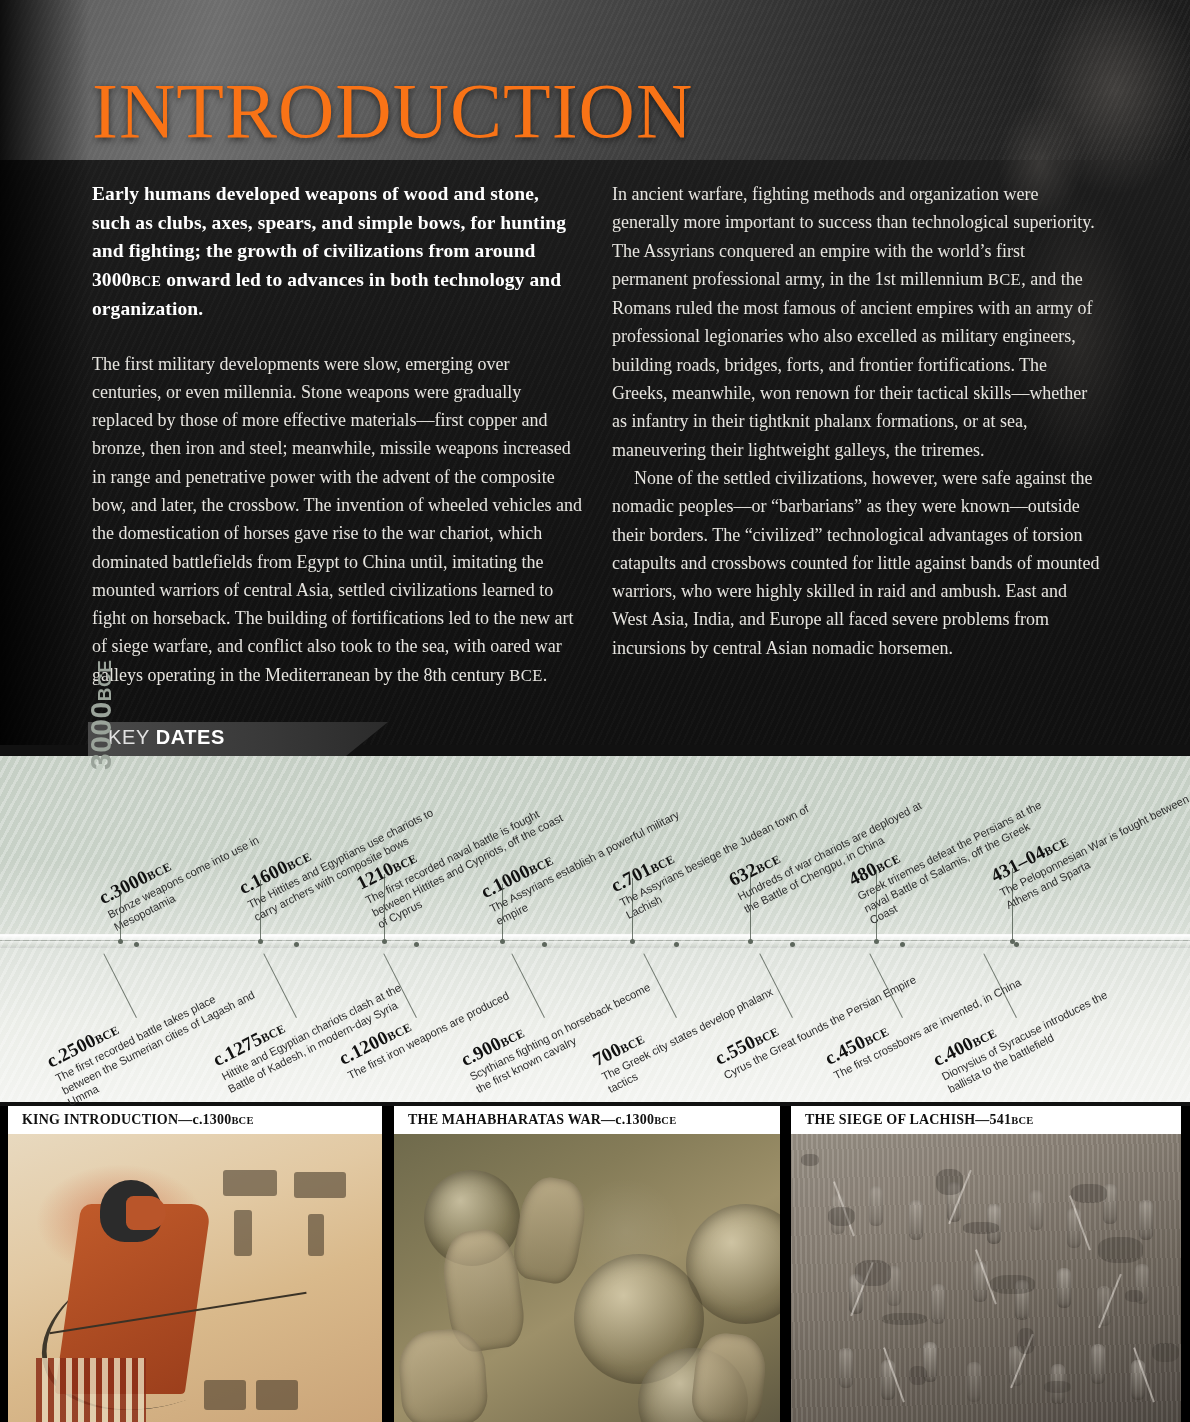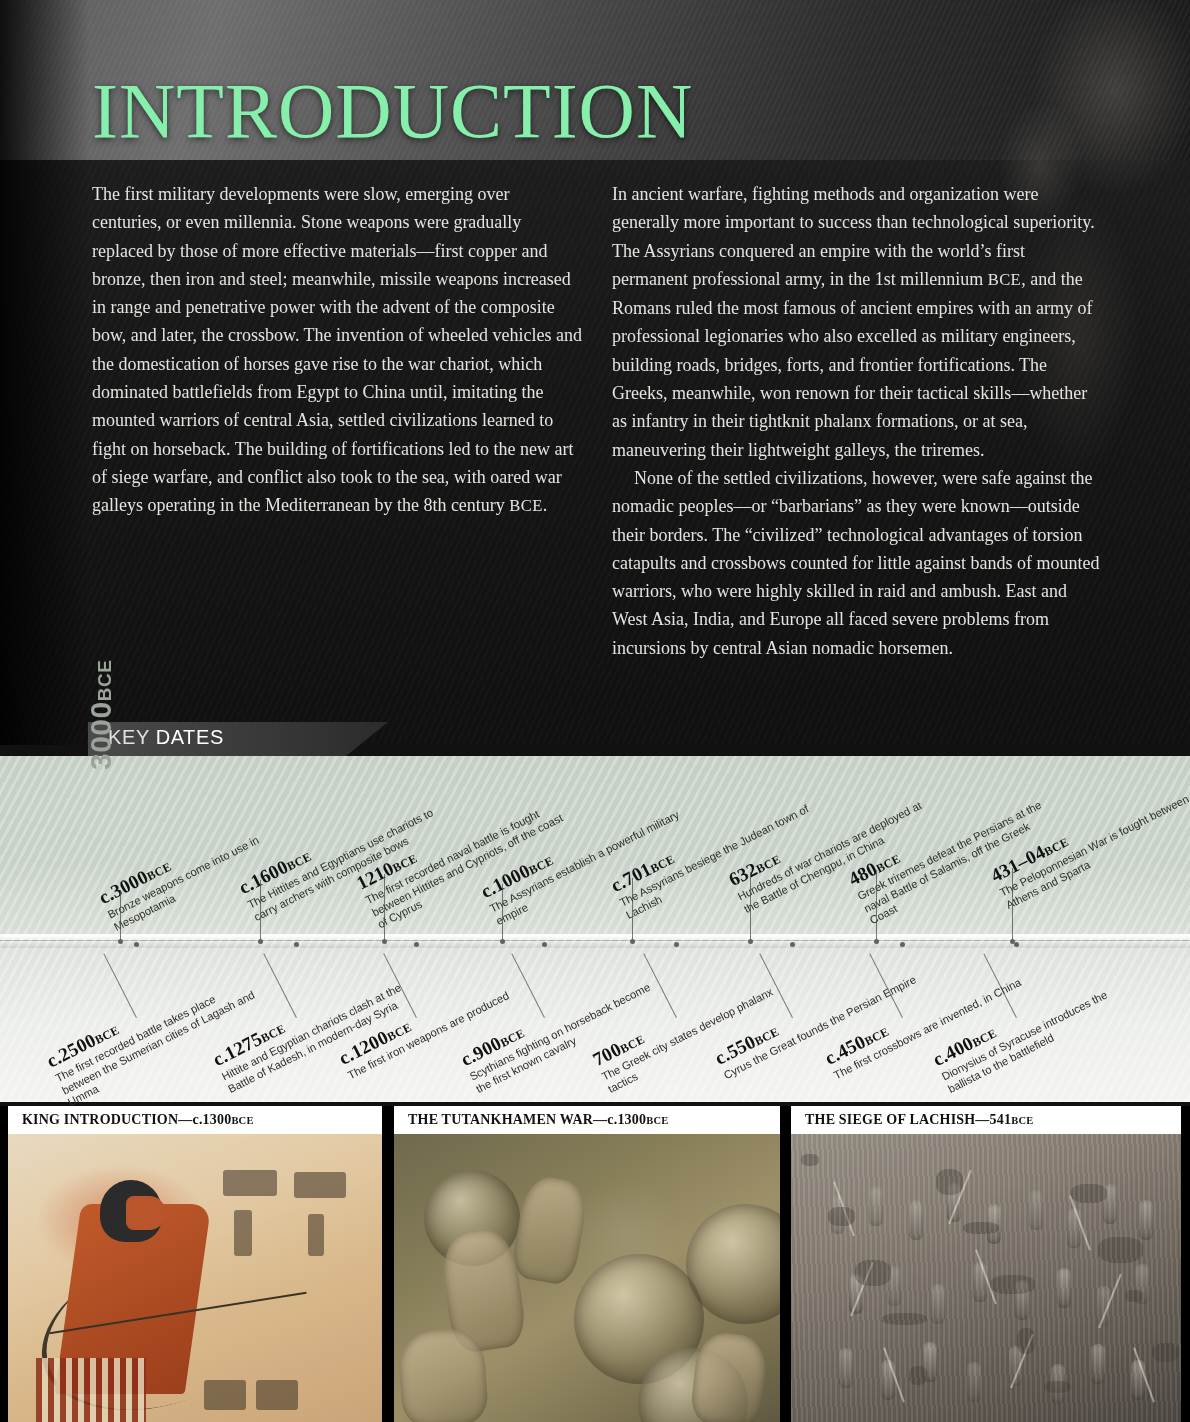--- a/index.html
+++ b/index.html
@@ -46,21 +46,21 @@
   .left-edge-fade{
     position:absolute; left:0; top:0; width:90px; height:745px;
     background:linear-gradient(90deg, rgba(0,0,0,0.85), rgba(0,0,0,0));
     pointer-events:none;
   }
 
   .page-title{
     position:absolute; left:92px; top:72px;
     font-family:"Liberation Serif", serif;
     font-size:78px; line-height:78px;
-    color:#86efac; letter-spacing:1px;
+    color:#f97316; letter-spacing:1px;
     text-shadow:0 2px 6px rgba(0,0,0,0.6);
     font-weight:400;
   }
 
   
   .cols{
     position:absolute; left:92px; top:180px; width:1010px; height:530px;
     color:#e9e7e2;
   }
   .col{
@@ -90,21 +90,21 @@
   .kd-tab{
     position:absolute; left:88px; top:722px; height:34px; width:300px;
     background:linear-gradient(90deg,#4a4a4a 0%,#3a3a3a 55%,#2b2b2b 100%);
     clip-path:polygon(0 0, 100% 0, 86% 100%, 0% 100%);
   }
   .kd-label{
     position:absolute; left:108px; top:726px;
     font-family:"Liberation Sans", sans-serif;
     font-size:20px; letter-spacing:0.6px; color:#ffffff;
   }
-  .kd-label b{ font-weight:normal; }
+  .kd-label b{ font-weight:bold; }
   .kd-label span{ font-weight:300; color:#e2e2e2; }
 
   
   .timeline{
     position:absolute; left:0; top:756px; width:1190px; height:346px;
     background:linear-gradient(180deg,#dfe4de 0%,#ccd4cc 30%,#dde2dc 55%,#eceee9 78%,#f3f4f1 100%);
     overflow:hidden;
   }
   .timeline:after{
     content:""; position:absolute; inset:0;
@@ -294,20 +294,21 @@
 
   <div class="top-band"></div>
   <div class="dark-body"></div>
   <div class="ghost-figure"></div>
   <div class="left-edge-fade"></div>
 
   <div class="page-title">INTRODUCTION</div>
 
   <div class="cols">
     <div class="col col-left">
+      <p class="standfirst">Early humans developed weapons of wood and stone, such as clubs, axes, spears, and simple bows, for hunting and fighting; the growth of civilizations from around 3000<span class="scb">BCE</span> onward led to advances in both technology and organization.</p>
       <p class="bodytext">The first military developments were slow, emerging over centuries, or even millennia. Stone weapons were gradually replaced by those of more effective materials—first copper and bronze, then iron and steel; meanwhile, missile weapons increased in range and penetrative power with the advent of the composite bow, and later, the crossbow. The invention of wheeled vehicles and the domestication of horses gave rise to the war chariot, which dominated battlefields from Egypt to China until, imitating the mounted warriors of central Asia, settled civilizations learned to fight on horseback. The building of fortifications led to the new art of siege warfare, and conflict also took to the sea, with oared war galleys operating in the Mediterranean by the 8th century <span class="sc">BCE</span>.</p>
     </div>
     <div class="col col-right">
       <p class="bodytext">In ancient warfare, fighting methods and organization were generally more important to success than technological superiority. The Assyrians conquered an empire with the world’s first permanent professional army, in the 1st millennium <span class="sc">BCE</span>, and the Romans ruled the most famous of ancient empires with an army of professional legionaries who also excelled as military engineers, building roads, bridges, forts, and frontier fortifications. The Greeks, meanwhile, won renown for their tactical skills—whether as infantry in their tightknit phalanx formations, or at sea, maneuvering their lightweight galleys, the triremes.</p>
       <p class="bodytext">None of the settled civilizations, however, were safe against the nomadic peoples—or “barbarians” as they were known—outside their borders. The “civilized” technological advantages of torsion catapults and crossbows counted for little against bands of mounted warriors, who were highly skilled in raid and ambush. East and West Asia, India, and Europe all faced severe problems from incursions by central Asian nomadic horsemen.</p>
     </div>
   </div>
 
   <div class="kd-tab"></div>
   <div class="kd-label"><span>KEY </span><b>DATES</b></div>
@@ -444,21 +445,21 @@
           <div class="arrow"></div>
           <div class="stripes"></div>
           <div class="glyphbox g5"></div>
             <div class="glyphbox g6"></div>
         </div>
       </div>
     </div>
 
     <div class="photo p2">
       <div class="cap">
-        <span>THE TUTANKHAMEN WAR</span>
+        <span>THE MAHABHARATAS WAR</span>
           <span>—</span>
           <span>c.1300</span>
           <span class="sm">BCE</span>
       </div>
       <div class="img-area">
         <div class="art2">
           <div class="disc d3"></div>
           <div class="fig f2"></div>
           <div class="fig f1"></div>
           <div class="disc d2"></div>

